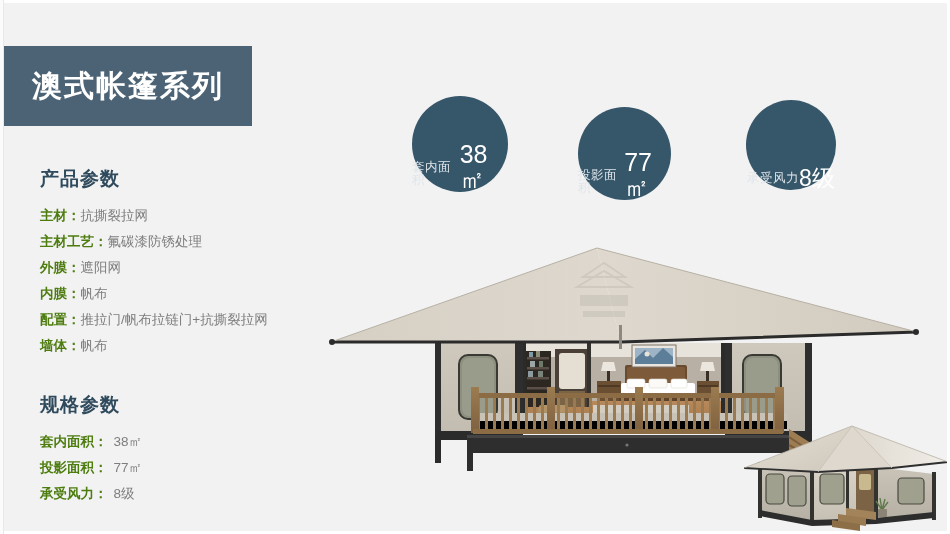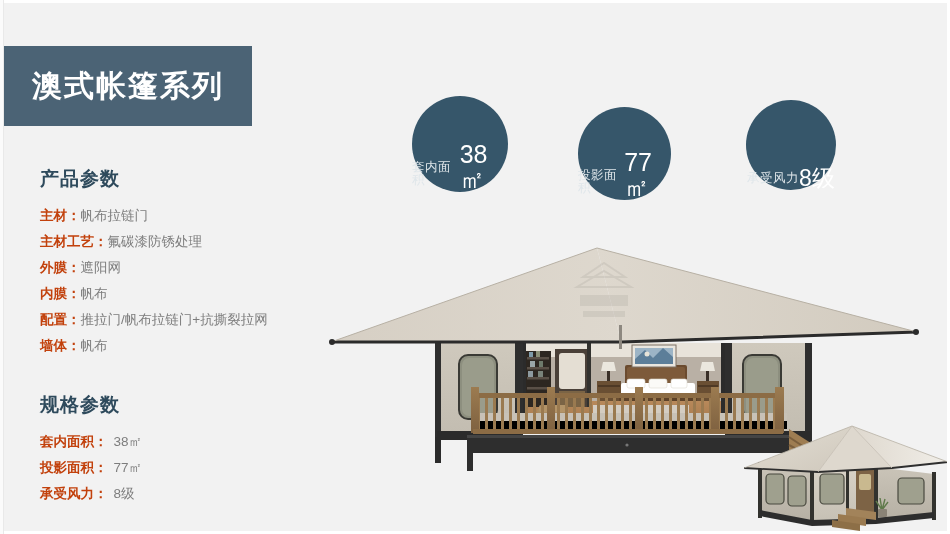--- a/index.html
+++ b/index.html
@@ -69,21 +69,21 @@
     font-weight: bold;
     letter-spacing: 1px;
     margin-bottom: 11px;
   }
   .spec-row {
     font-size: 13.5px;
     line-height: 26px;
     white-space: nowrap;
   }
   .spec-label {
-    color: #c2410c;
+    color: #4d7c0f;
     font-weight: bold;
   }
   .spec-value {
     color: #7d7d7d;
     font-weight: normal;
   }
   #spec-block-2 { margin-top: 33px; }
   #spec-block-2 .spec-value { margin-left: 6px; }
 
   
@@ -399,21 +399,21 @@
   <div id="title-banner">
     <span class="title-text">澳式帐篷系列</span>
   </div>
 
   <div id="spec-column">
 
     <div id="spec-block-1">
       <div class="section-heading">产品参数</div>
 
       <div class="spec-row">
-        <span class="spec-label">主材：</span><span class="spec-value">帆布拉链门</span>
+        <span class="spec-label">主材：</span><span class="spec-value">抗撕裂拉网</span>
       </div>
       <div class="spec-row">
         <span class="spec-label">主材工艺：</span><span class="spec-value">氟碳漆防锈处理</span>
       </div>
       <div class="spec-row">
         <span class="spec-label">外膜：</span><span class="spec-value">遮阳网</span>
       </div>
       <div class="spec-row">
         <span class="spec-label">内膜：</span><span class="spec-value">帆布</span>
       </div>

